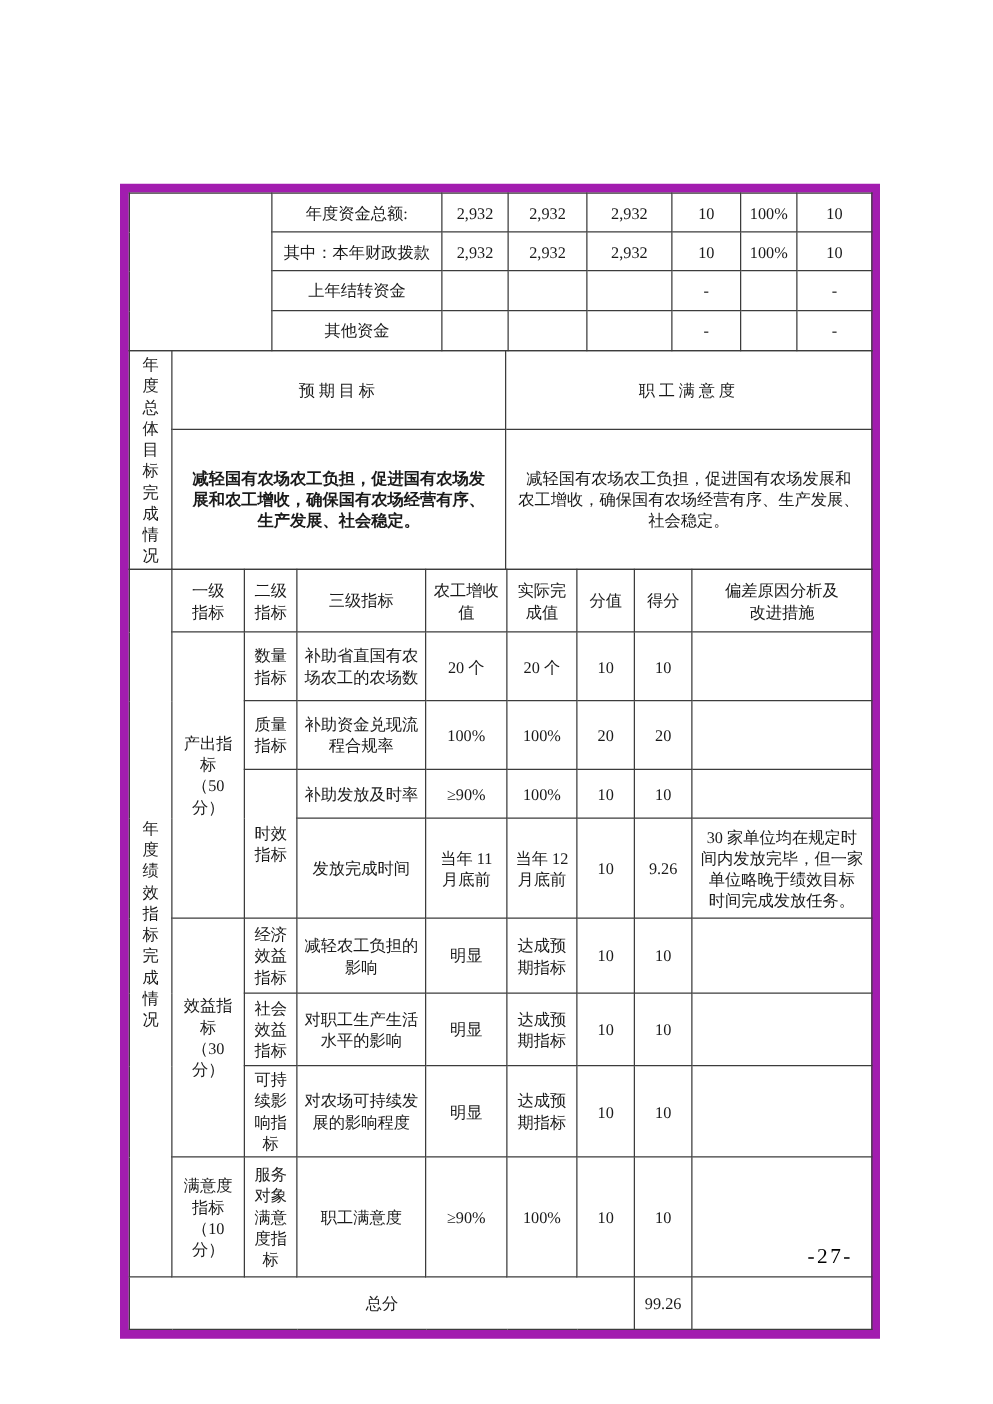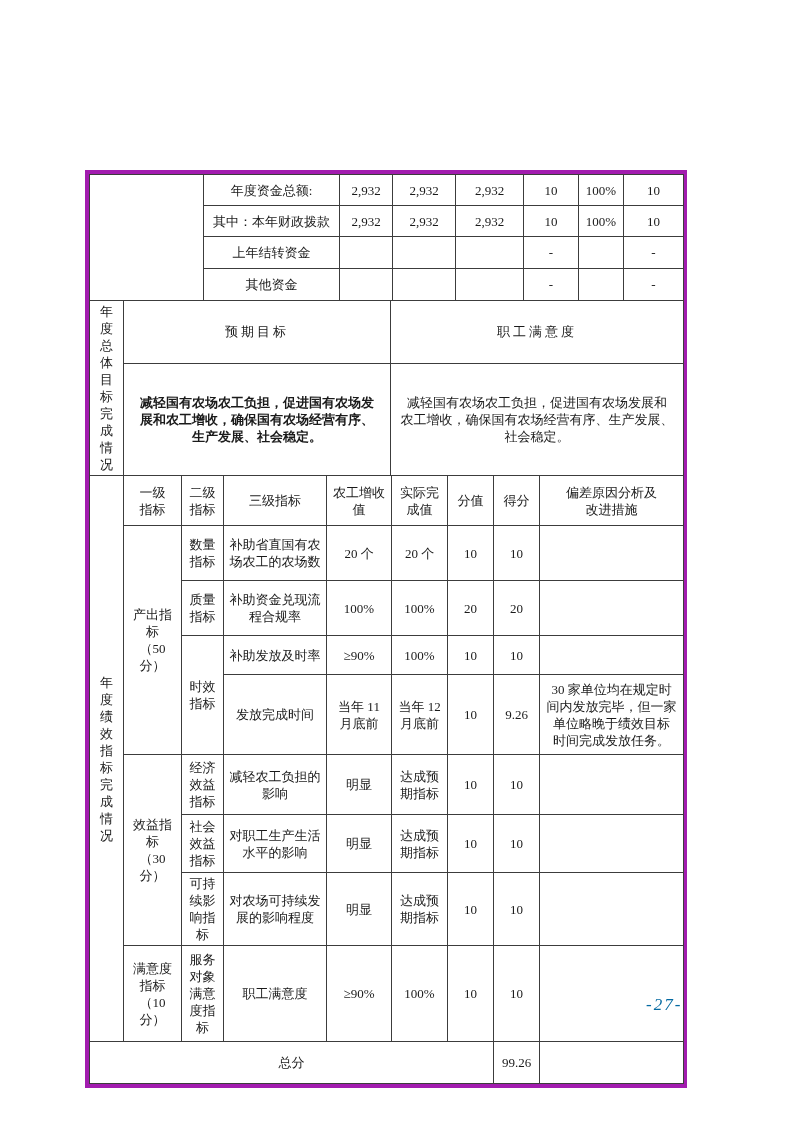--- a/index.html
+++ b/index.html
@@ -5,23 +5,22 @@
   html,body { margin:0; padding:0; background:#ffffff; }
   .page {
     position:relative;
     width:794px; height:1123px;
     background:#ffffff;
     font-family:"Liberation Serif","DejaVu Serif",serif;
     color:#1a1a1a;
     overflow:hidden;
   }
   .tbl-wrap {
-    position:absolute; left:85px; top:147px; width:594px;
-    border:4px solid #a21caf;
-    margin-top:23px;
+    position:absolute; left:96px; top:147px; width:594px;
+    border:7px solid #a21caf;
   }
   table.t {
     width:594px; table-layout:fixed; border-collapse:collapse;
   }
   table.t2, table.t3 { margin-top:-1px; }
   .t td {
     border:1px solid #3c3c3c;
     font-size:13px;
     line-height:17px;
     text-align:center;
@@ -29,29 +28,28 @@
     padding:2px 4px;
     white-space:pre-line;
     overflow:hidden;
     word-break:break-all;
   }
   .lbl-left { text-align:left; padding-left:6px; }
   .lbl-sub  { text-align:center; padding-left:56px; }
   .vlabel   { text-align:center; padding:0 2px; }
   .vl-mid   { line-height:19px; }
   .vl-ind   { line-height:17px; }
-  .hdr-spaced { letter-spacing:3px;font-family:Liberation Mono, monospace; }
+  .hdr-spaced { letter-spacing:3px; }
   .goal-left  { text-align:left;  padding:4px 5px; line-height:19px; vertical-align:middle;font-weight:bold; }
   .goal-right { text-align:center; padding:4px 3px; line-height:19px; vertical-align:middle; }
   .dev-cell   { text-align:left; padding:3px 5px; line-height:18px; }
   .pagenum {
     position:absolute; left:646px; top:995px;
     font-size:17px; letter-spacing:2px;
-    color:#0369a1;
-    font-style:italic;
+    color:#000000;
   }
 </style>
 </head>
 <body>
 
 <div class="page">
 
   <div class="tbl-wrap">
 
     <table class="t t1">

